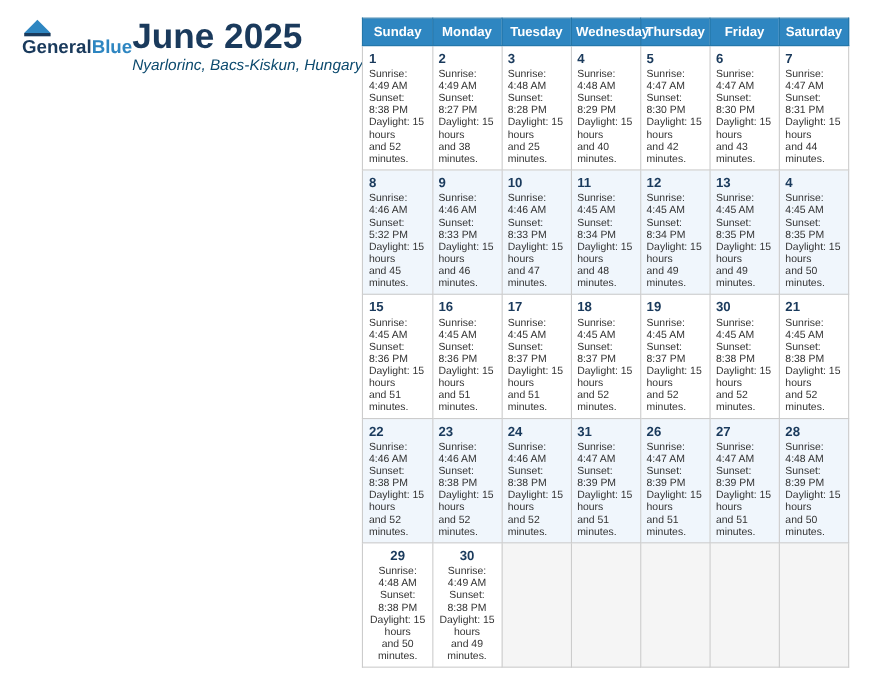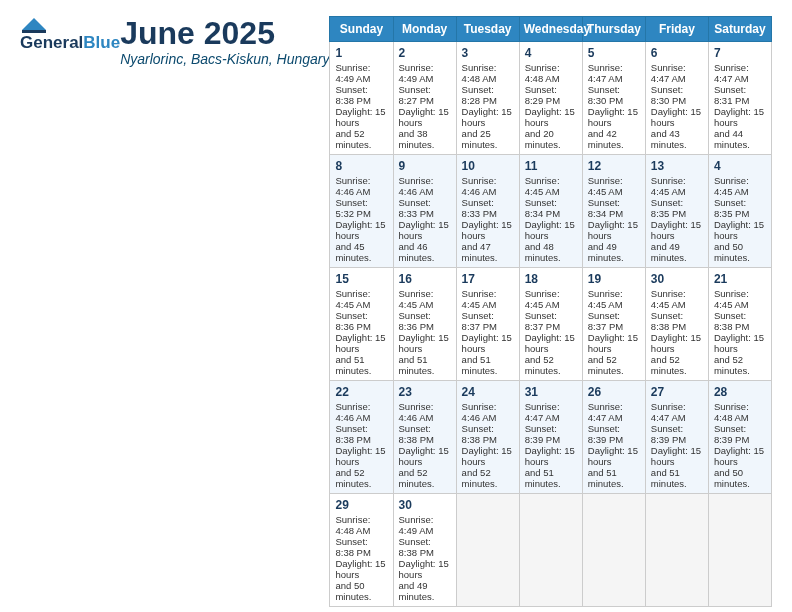--- a/index.html
+++ b/index.html
@@ -74,20 +74,21 @@
       border: 1px solid #ccc;
       vertical-align: top;
       padding: 4px 5px;
       font-size: 9.5px;
       color: #333;
       background: #fff;
       height: 85px;
     }
     .calendar tr:last-child td {
       height: 85px;
+      text-align: center;
     }
     .day-num {
       font-size: 12px;
       font-weight: bold;
       color: #1a3a5c;
       display: block;
       margin-bottom: 2px;
     }
     .cell-empty {
       background: #f5f5f5 !important;
@@ -152,21 +153,21 @@
           <span>Sunrise: 4:48 AM</span><br>
           <span>Sunset: 8:28 PM</span><br>
           <span>Daylight: 15 hours</span><br>
           <span>and 25 minutes.</span>
         </td>
         <td>
           <span class="day-num">4</span>
           <span>Sunrise: 4:48 AM</span><br>
           <span>Sunset: 8:29 PM</span><br>
           <span>Daylight: 15 hours</span><br>
-          <span>and 20 minutes.</span>
+          <span>and 40 minutes.</span>
         </td>
         <td>
           <span class="day-num">5</span>
           <span>Sunrise: 4:47 AM</span><br>
           <span>Sunset: 8:30 PM</span><br>
           <span>Daylight: 15 hours</span><br>
           <span>and 42 minutes.</span>
         </td>
         <td>
           <span class="day-num">6</span>

